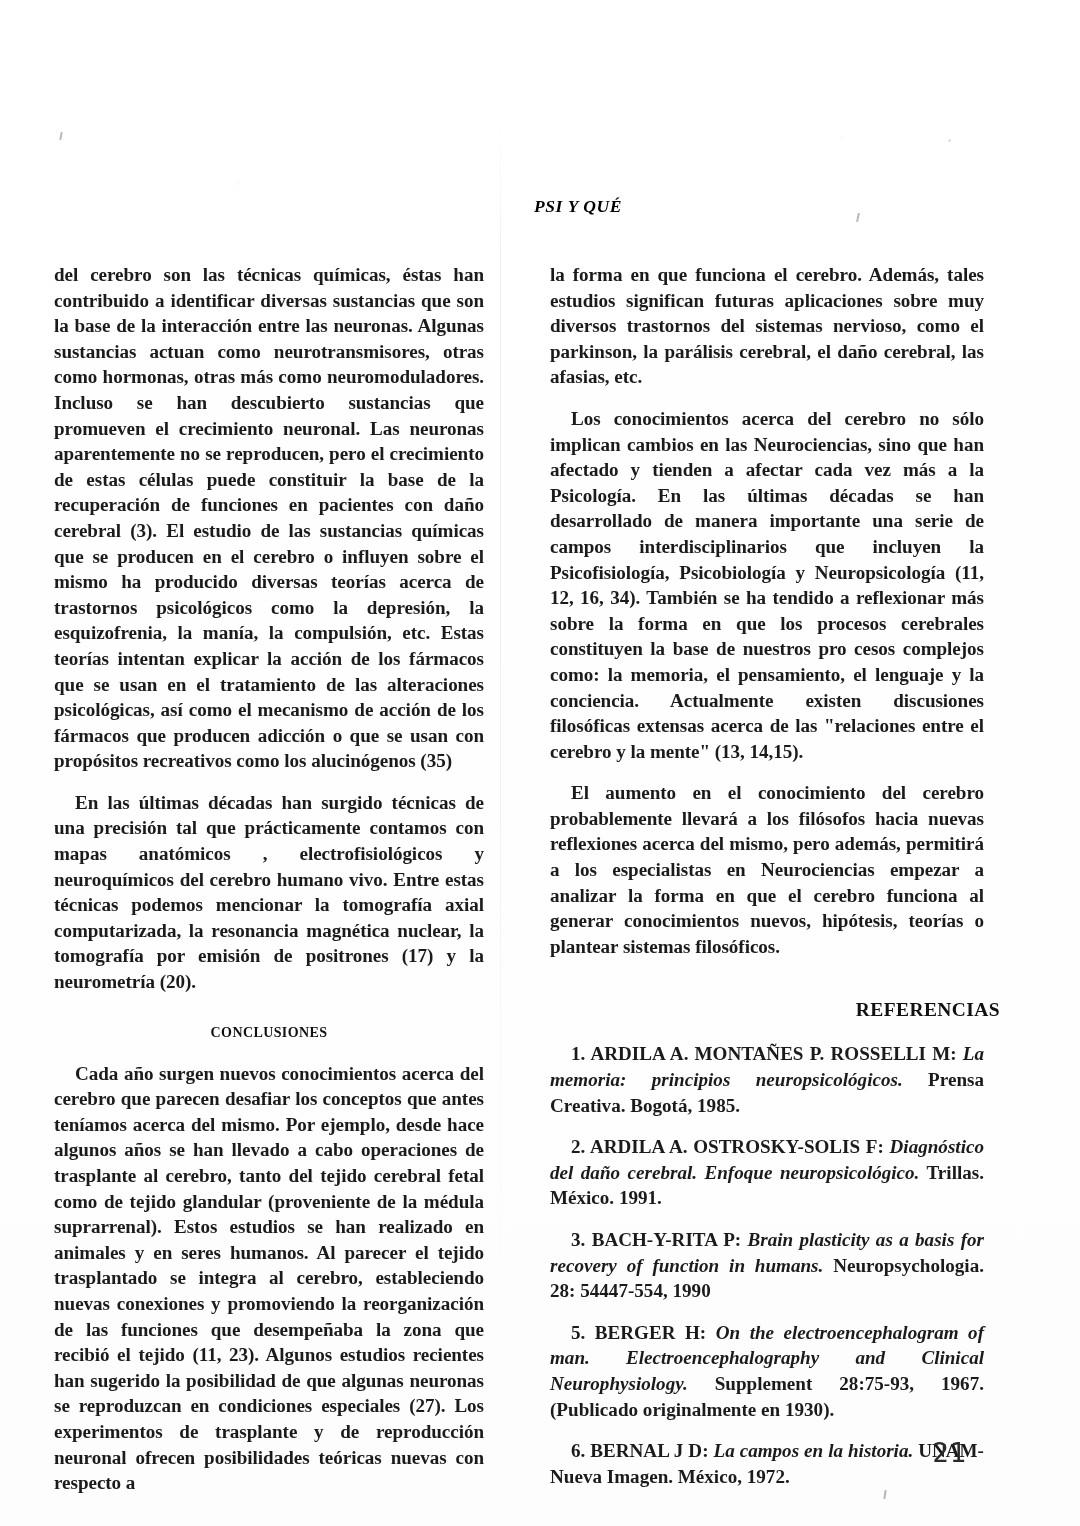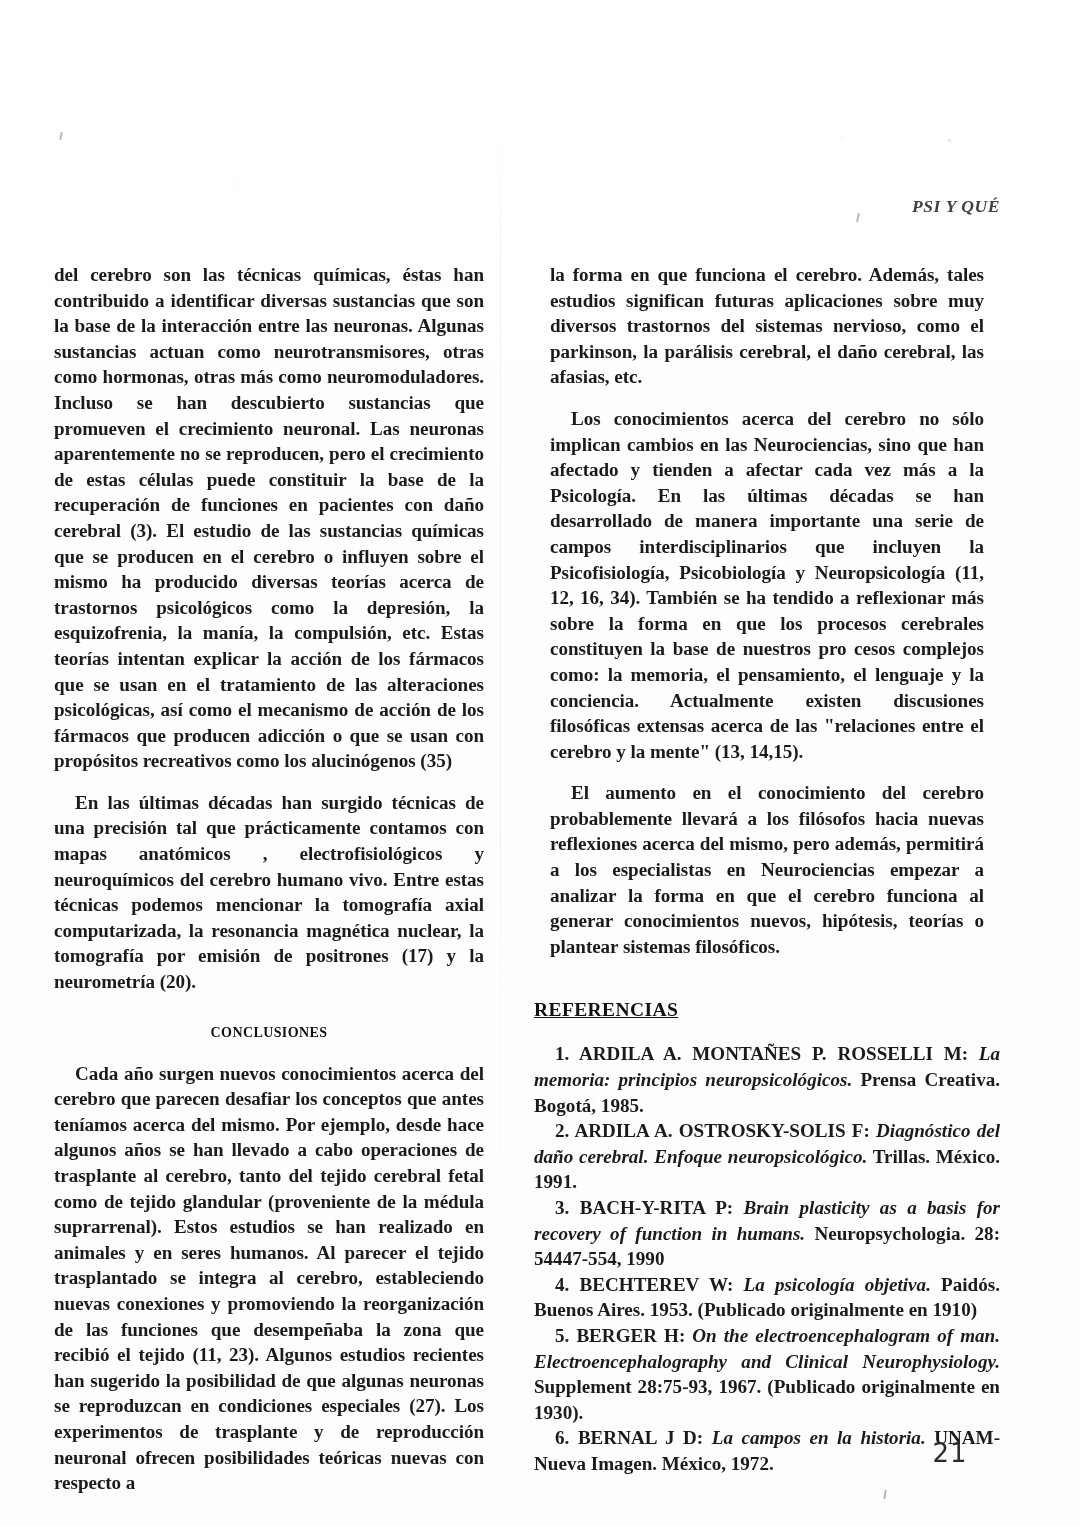--- a/index.html
+++ b/index.html
@@ -46,26 +46,26 @@
     background: rgba(20,20,20,0.30);
     pointer-events: none;
   }
 
   
   .running-head {
     position: absolute;
     left: 534px;
     top: 196px;
     width: 466px;
-    text-align: right;
+    text-align: left;
     font-style: italic;
     font-weight: bold;
     font-size: 17.5px;
     letter-spacing: 0.6px;
-    color: #404040;
+    color: #000000;
   }
 
   
   .col {
     position: absolute;
     top: 246px;
   }
   .col-left  { left: 38px;  width: 462px; }
   .col-right { left: 534px; width: 466px; }
 
@@ -84,37 +84,36 @@
   h2.section-heading {
     margin: 30px 0 20px 0;
     text-align: center;
     font-size: 14px;
     font-weight: bold;
     letter-spacing: 0.4px;
     color: #111;
   }
   h2.references-heading {
     margin: 40px 0 20px 0;
-    text-align: left;
+    text-align: right;
     font-size: 19.5px;
     font-weight: bold;
     letter-spacing: 0.4px;
     color: #111;
-    text-decoration: underline;
   }
 
   
   .ref-list { margin: 0; padding: 0; list-style: none; }
   .ref-list li {
     font-size: 19.1px;
     line-height: 25.6px;
     text-align: justify;
     text-indent: 21px;
     font-weight: bold;
-    margin: 0;
+    margin: 16px;
     color: #1b1b1b;
   }
   .ref-list li i { font-style: italic; }
 
   
   .folio {
     position: absolute;
     left: 900px;
     top: 1438px;
     width: 100px;
@@ -164,26 +163,20 @@
       <i>Diagnóstico del daño cerebral. Enfoque neuropsicológico.</i>
       <span>Trillas. México. 1991.</span>
     </li>
     <li>
       <span>3.</span>
       <span>BACH-Y-RITA P:</span>
       <i>Brain plasticity as a basis for recovery of function in humans.</i>
       <span>Neuropsychologia. 28: 54447-554, 1990</span>
     </li>
     <li>
-      <span>4.</span>
-      <span>BECHTEREV W:</span>
-      <i>La psicología objetiva.</i>
-      <span>Paidós. Buenos Aires. 1953. (Publicado originalmente en 1910)</span>
-    </li>
-    <li>
       <span>5.</span>
       <span>BERGER H:</span>
       <i>On the electroencephalogram of man. Electroencephalography and Clinical Neurophysiology.</i>
       <span>Supplement 28:75-93, 1967. (Publicado originalmente en 1930).</span>
     </li>
     <li>
       <span>6.</span>
       <span>BERNAL J D:</span>
       <i>La campos en la historia.</i>
       <span>UNAM-Nueva Imagen. México, 1972.</span>

